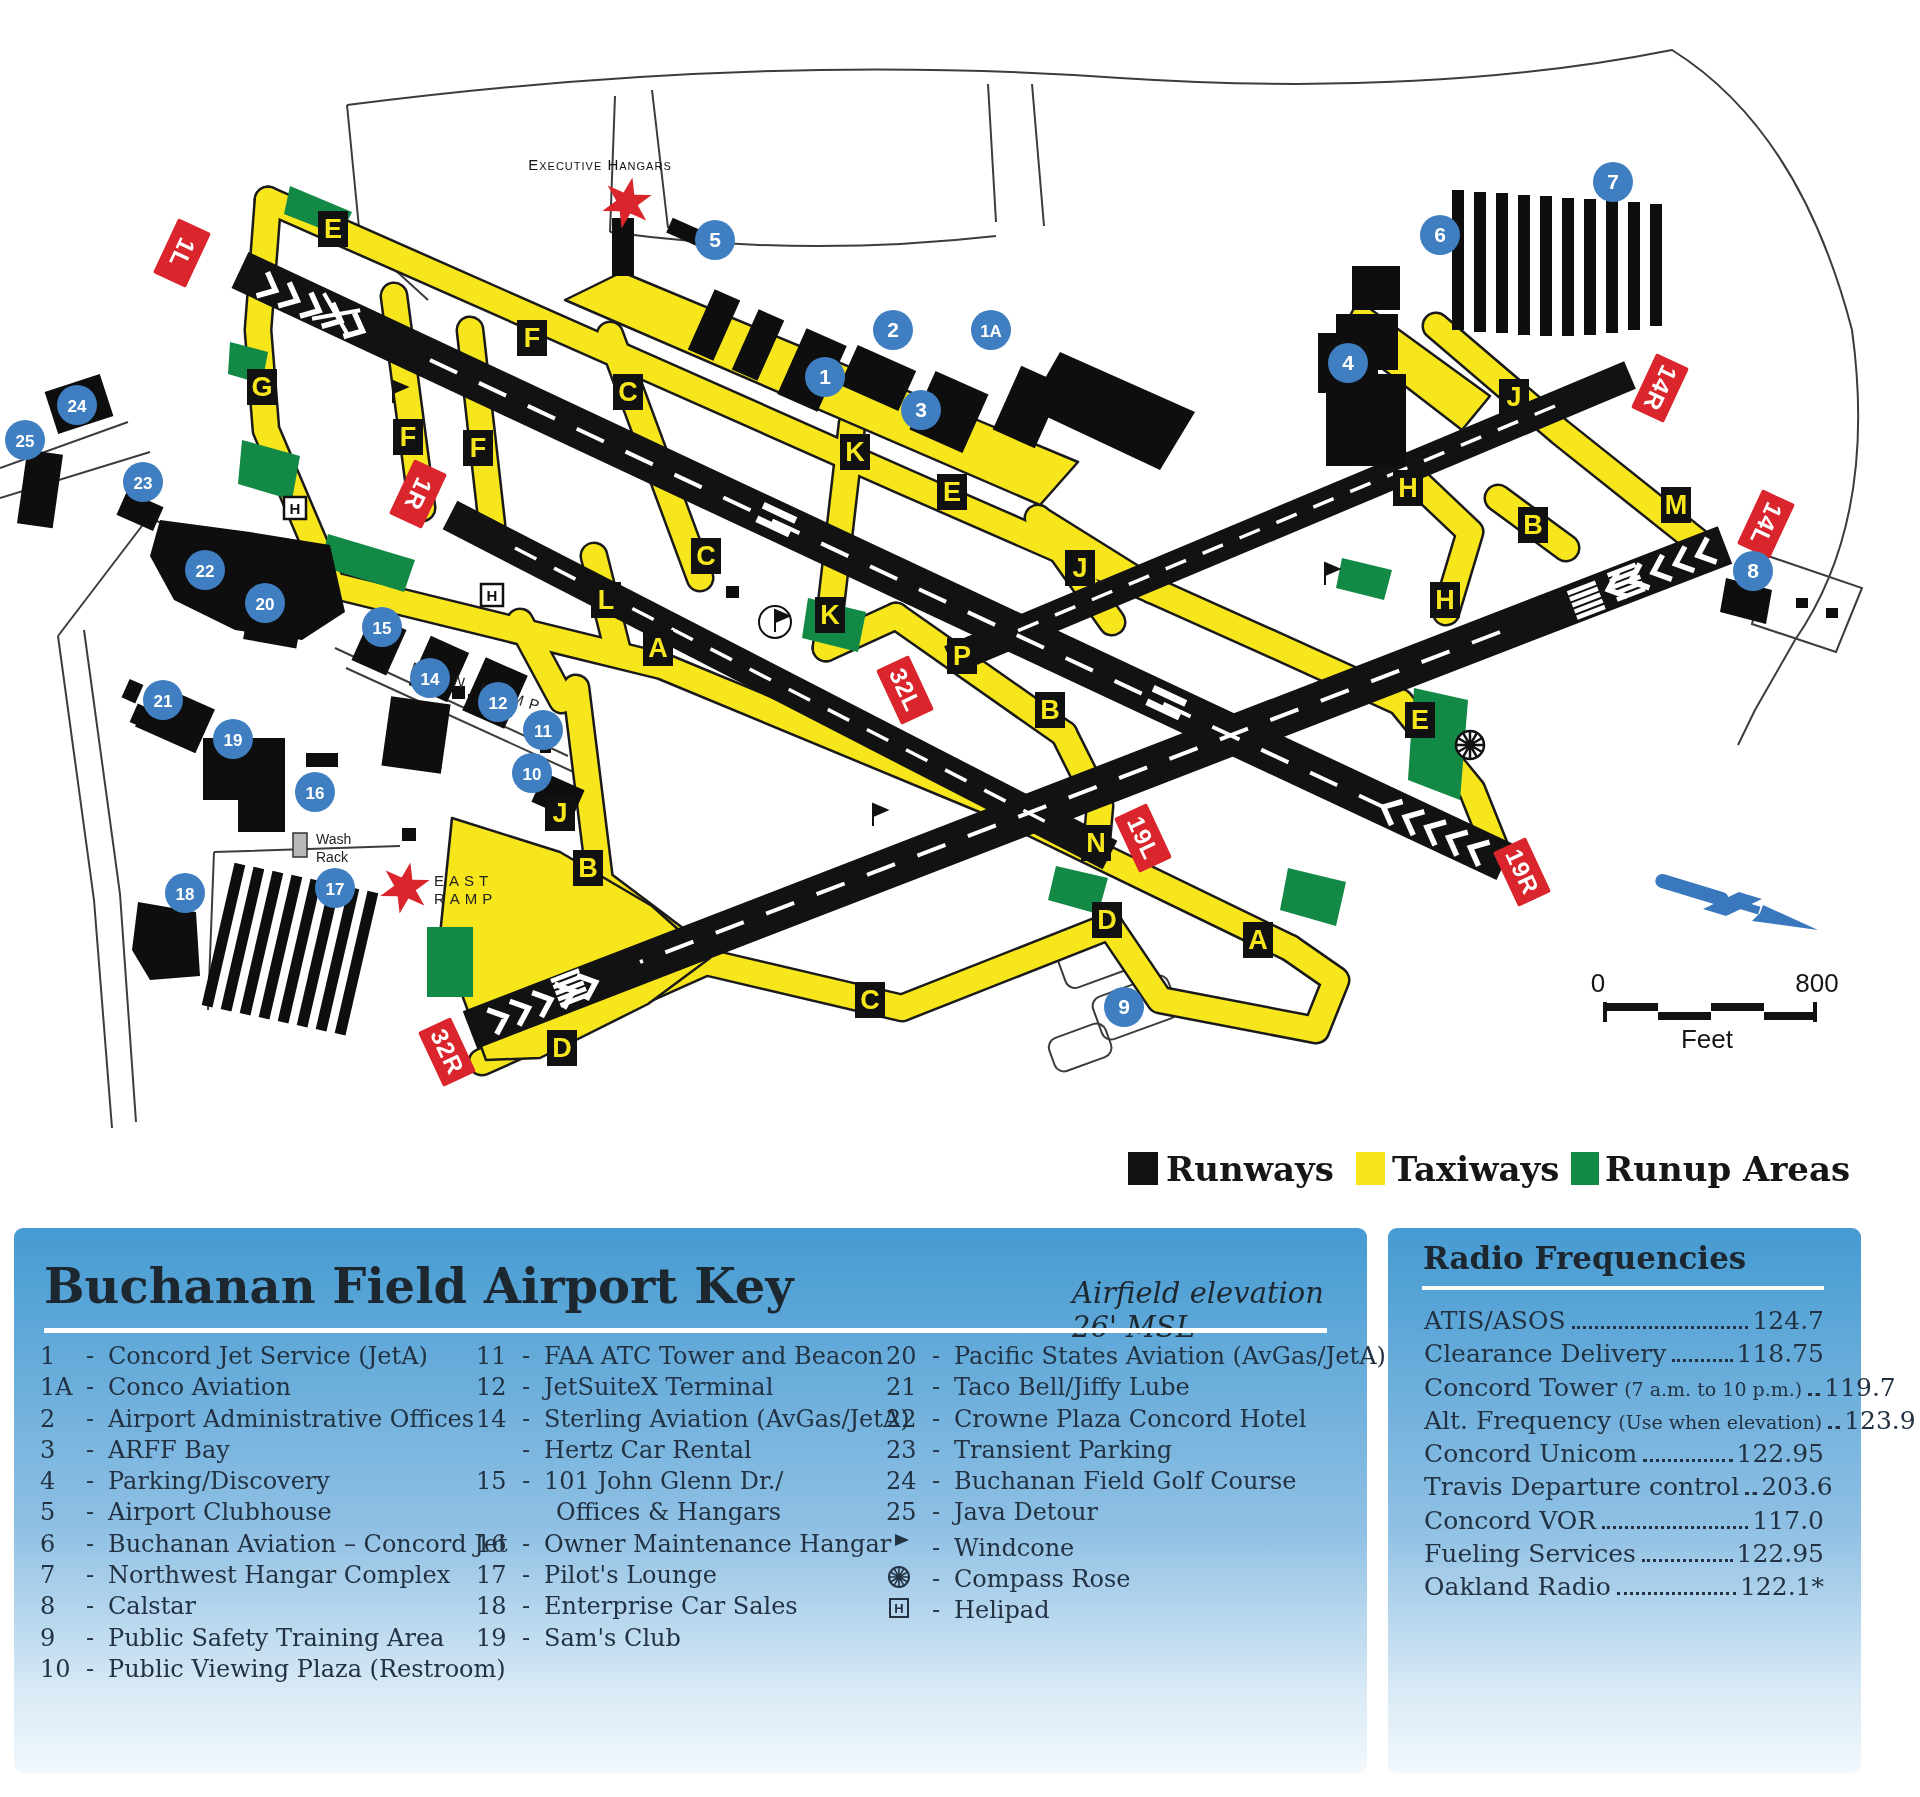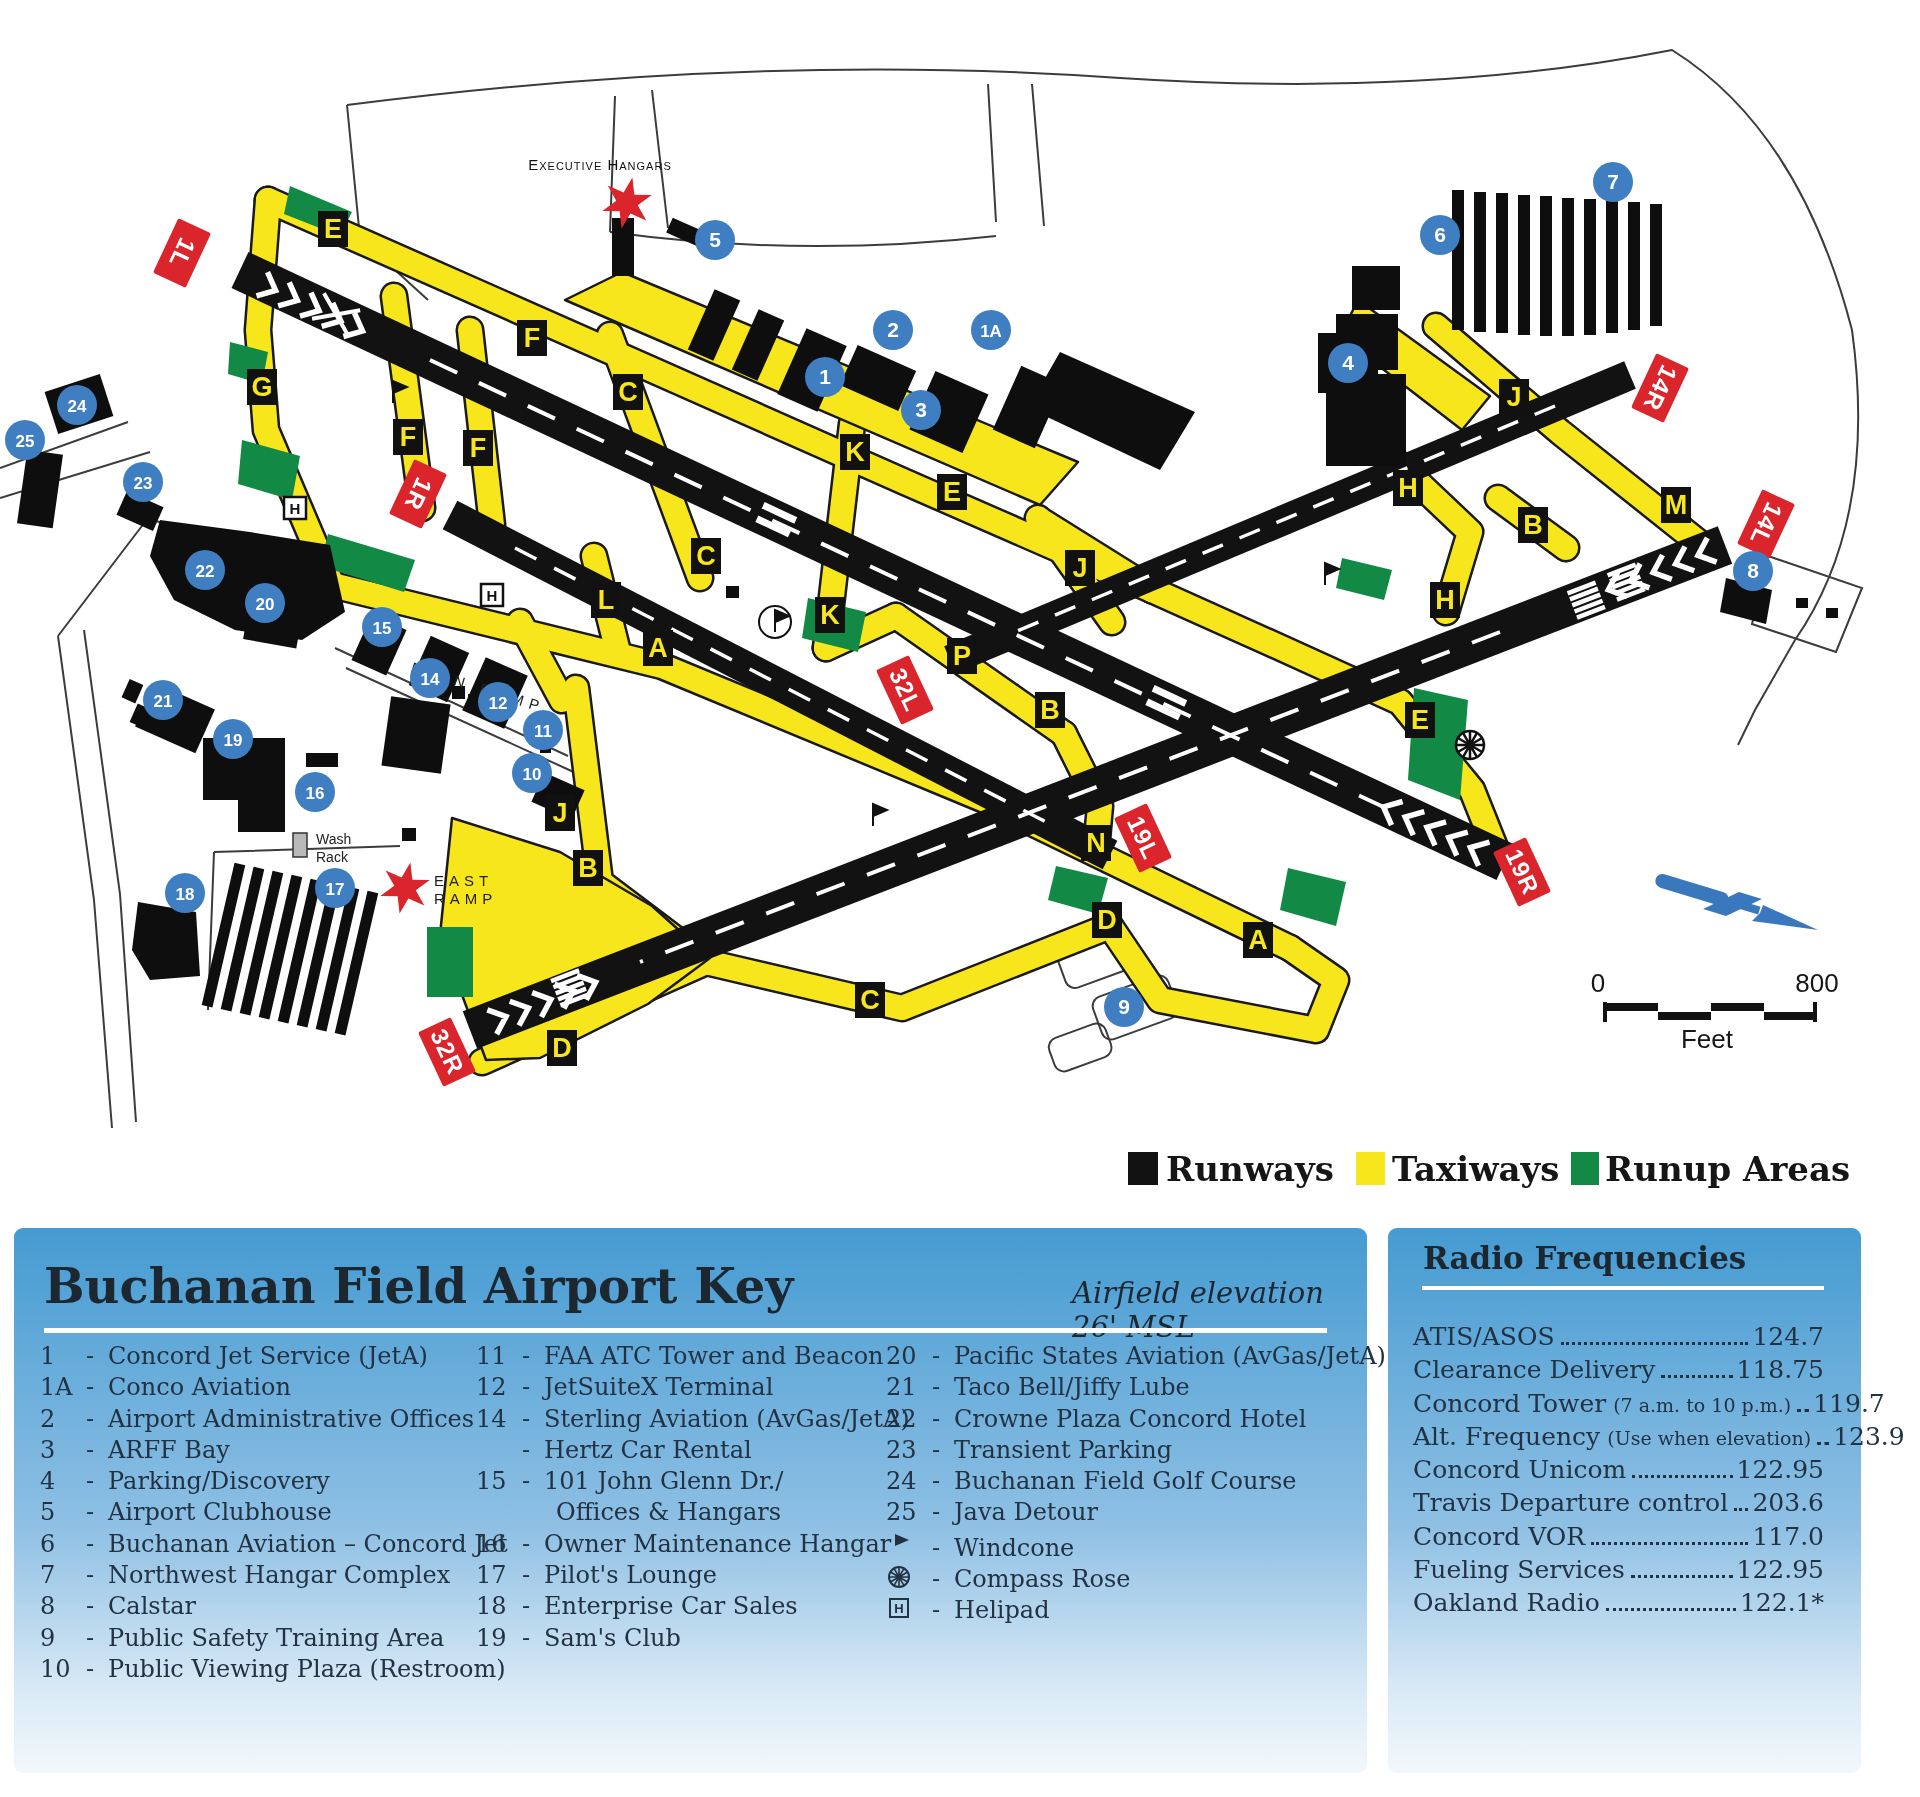--- a/index.html
+++ b/index.html
@@ -34,21 +34,21 @@
   .key-col.c2{left:872px;width:460px;}
   .krow{display:flex;align-items:baseline;height:31.3px;
         font:24px "DejaVu Serif",serif;color:#223243;white-space:nowrap;}
   .knum{width:46px;flex:none;}
   .kdash{width:22px;flex:none;}
   .krow.indent .klabel{padding-left:12px;}
   .kicon{position:relative;top:3px;}
 
   .radio-title{position:absolute;left:35px;top:12px;font:bold 31px "DejaVu Serif",serif;color:#1d2730;}
   .radio-rule{position:absolute;left:34px;right:37px;top:58px;height:4px;background:#fff;}
-  .radio-rows{position:absolute;left:25px;right:37px;top:78px;margin-top:16px;}
+  .radio-rows{position:absolute;left:36px;right:37px;top:78px;}
   .rrow{display:flex;align-items:baseline;height:33.3px;
         font:25px "DejaVu Serif",serif;color:#223243;white-space:nowrap;}
   .rnote{font-size:19px;margin-left:7px;}
   .rlead{flex:1;border-bottom:3px dotted #223243;margin:0 4px 7px 6px;min-width:12px;}
 </style>
 </head>
 <body>
 
 <div class="page">
 

